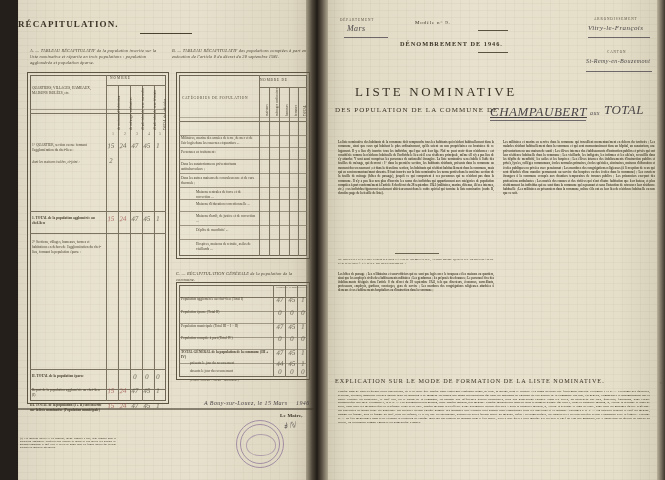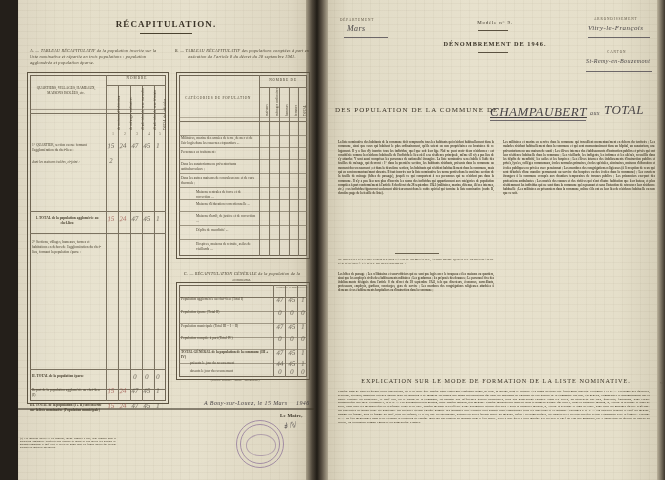--- a/index.html
+++ b/index.html
@@ -18,21 +18,21 @@
   .right-edge{position:absolute;left:657px;top:0;width:8px;height:480px;
      background:linear-gradient(90deg,#bdb49d,#3d362c);}
   .texture{position:absolute;inset:0;pointer-events:none;
      background:repeating-linear-gradient(0deg,rgba(120,105,80,.055) 0 1px,rgba(0,0,0,0) 1px 7px);}
   .vlines{position:absolute;inset:0;pointer-events:none;
      background:repeating-linear-gradient(90deg,rgba(120,110,85,.05) 0 1px,rgba(0,0,0,0) 1px 9px);}
 
   
   .t{position:absolute;color:#3a3327;letter-spacing:.2px;}
   .caps{letter-spacing:1.1px;}
-  .ctr{text-align:center;}
+  .ctr{text-align:left;}
   .ital{font-style:italic;}
   .blurtxt{color:#4a422f;text-align:justify;line-height:1.32;
      text-shadow:0 0 .6px rgba(70,60,40,.55);}
 
   
   #recap-title{left:18px;top:19px;width:296px;font-size:9px;font-weight:bold;}
   #recap-rule{position:absolute;left:140px;top:33px;width:52px;height:1px;background:#4a422f;}
 
   .secthead{font-size:4.3px;font-style:italic;line-height:1.45;color:#463e2d;}
   #legA{left:30px;top:48px;width:133px;}
@@ -301,20 +301,21 @@
 
   <div class="fieldcap" style="left:607px;top:50px;">CANTON</div>
   <div class="script" style="left:586px;top:58px;font-size:6px;white-space:nowrap;">St-Remy-en-Bouzemont</div>
   <div class="uline" style="left:586px;top:71px;width:66px;"></div>
 
   <div class="t ctr" id="mod-no">Modèle n° 9.</div>
   <div id="mod-rule"></div>
   <div class="t ctr" id="denom">DÉNOMBREMENT DE 1946.</div>
   <div id="denom-rule"></div>
 
+  <div class="t ctr" id="liste-nom">LISTE NOMINATIVE</div>
   <div class="t" id="habitants">DES POPULATION DE LA COMMUNE DE</div>
   <div class="script" style="left:490px;top:104px;font-size:13px;letter-spacing:.5px;text-decoration:underline;">CHAMPAUBERT</div>
   <div class="uline" style="left:490px;top:120px;width:96px;"></div>
   <div class="script" style="left:590px;top:110px;font-size:6px;">aux</div>
   <div class="script" style="left:604px;top:102px;font-size:13px;">TOTAL</div>
 
   <div class="bodycol blurtxt" id="bodyL">La liste nominative des habitants de la commune doit comprendre tous les habitants qui résident habituellement dans la commune, ainsi que ceux qui habitent le plus ordinairement, qu'ils soient ou non propriétaires ou locataires de ce logement. Il y a lieu d'y inscrire tous les individus, quel que soit leur âge. Nul ne peut avoir deux résidences : est considérée comme la résidence habituelle de l'individu le lieu où il a sa résidence principale, même s'il n'y a pas lieu de s'y attarder. Y sont aussi comprises les personnes de nationalité étrangère. La liste nominative sera établie à l'aide des feuilles de ménage, qui devront : 1° dans la première section, les habitants résidants, présents dans la commune au moment du recensement ; et dans la deuxième section, les habitants qui résident habituellement dans la commune, mais qui en sont momentanément absents. Il faut inscrire sur la liste nominative les noms portés dans la onzième section de la feuille de ménage (hôtes de passage), jusqu'à ce qui comportent à ces personnes qui ne résident pas dans la commune. Il n'y a pas lieu non plus d'inscrire les noms des individus qui appartiennent aux catégories de population comptées à part conformément à l'article 8 du décret du 28 septembre 1941 (militaires, marins, détenus, élèves internes, etc.) ; ces individus figureront seulement ultérieurement dans le cadre spécial qui termine la liste nominative (cadre B, dernière page de la feuille de liste).</div>
   <div class="midrule" style="left:395px;top:253px;width:44px;height:.7px;"></div>
   <div class="bodycol blurtxt" style="left:338px;top:258px;width:156px;font-size:2.85px;font-variant:small-caps;letter-spacing:.2px;">NE DOIVENT PAS ÊTRE INSCRITS SUR LA LISTE NOMINATIVE, ALORS MÊME QU'ILS S'Y TROUVERAIENT PAR HASARD À LA DATE DU RECENSEMENT :</div>
   <div class="bodycol blurtxt" style="left:338px;top:272px;width:156px;font-size:3.1px;">Les hôtes de passage ; Les célibataires et sous-officiers qui ne sont pas logés avec le troupeau et les maisons ou quartiers, ainsi que les employés civils des établissements militaires ; Les gendarmes ; les préposés des douanes ; Le personnel fixe des établissements désignés dans l'article 8 du décret du 28 septembre 1941, tels que directeurs, économes, surveillants, professeurs, employés, gardiens, concierges, gens de service ; Les membres des congrégations religieuses attachées à demeure à ces établissements hospitaliers ou d'instruction dans la commune ;</div>

